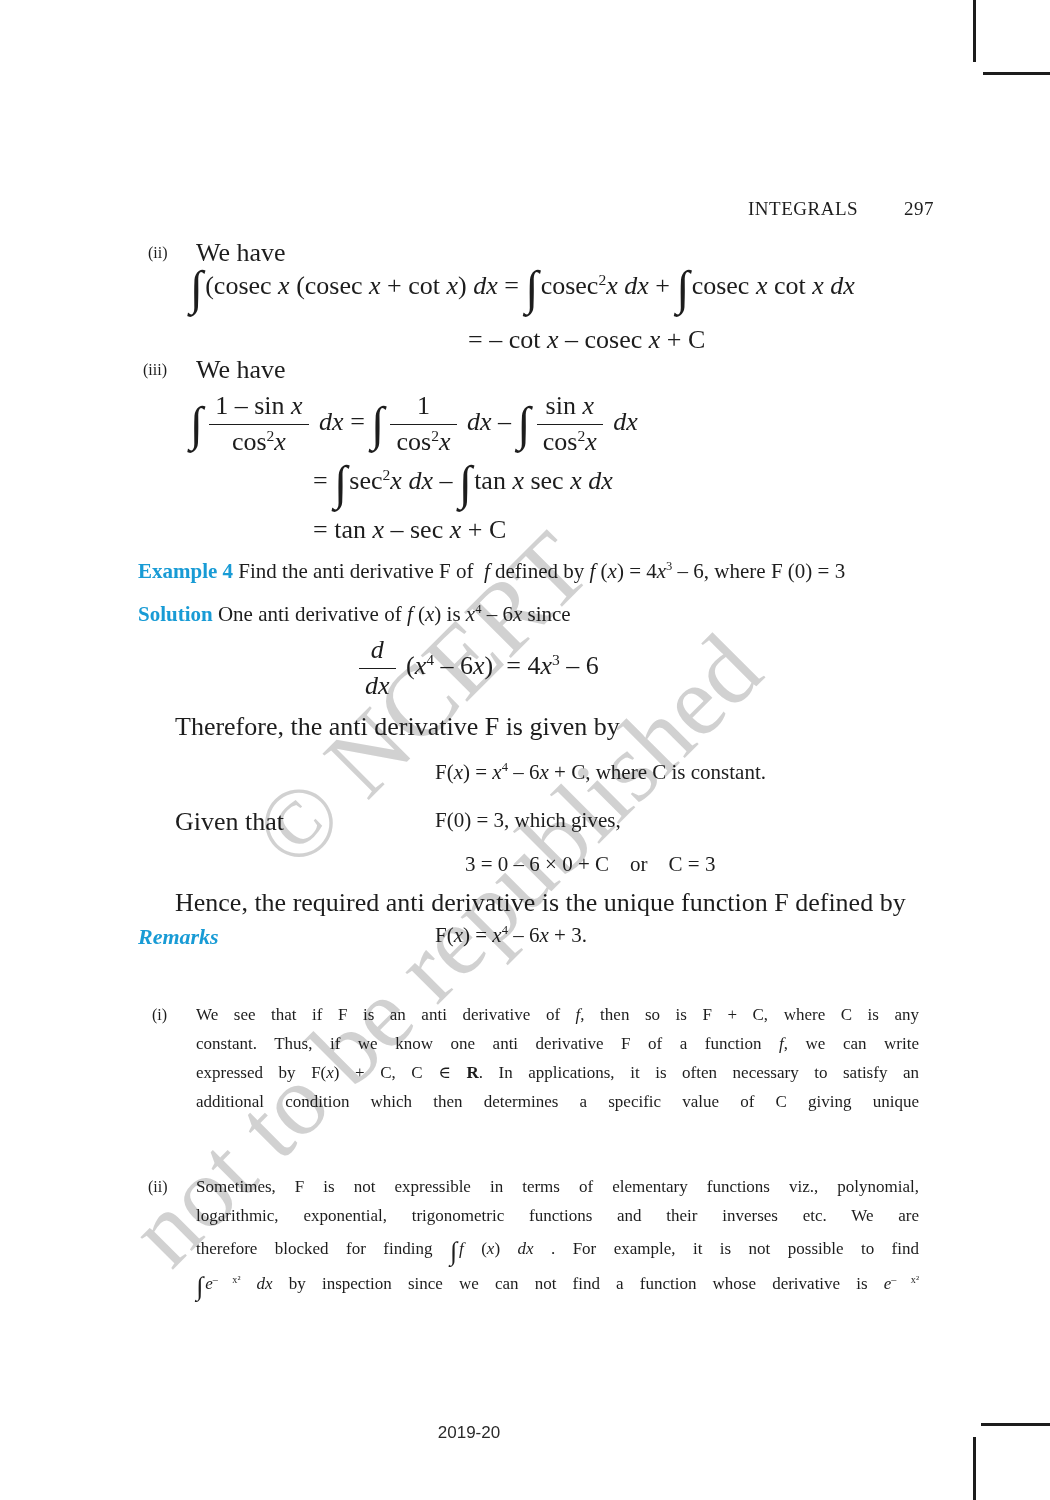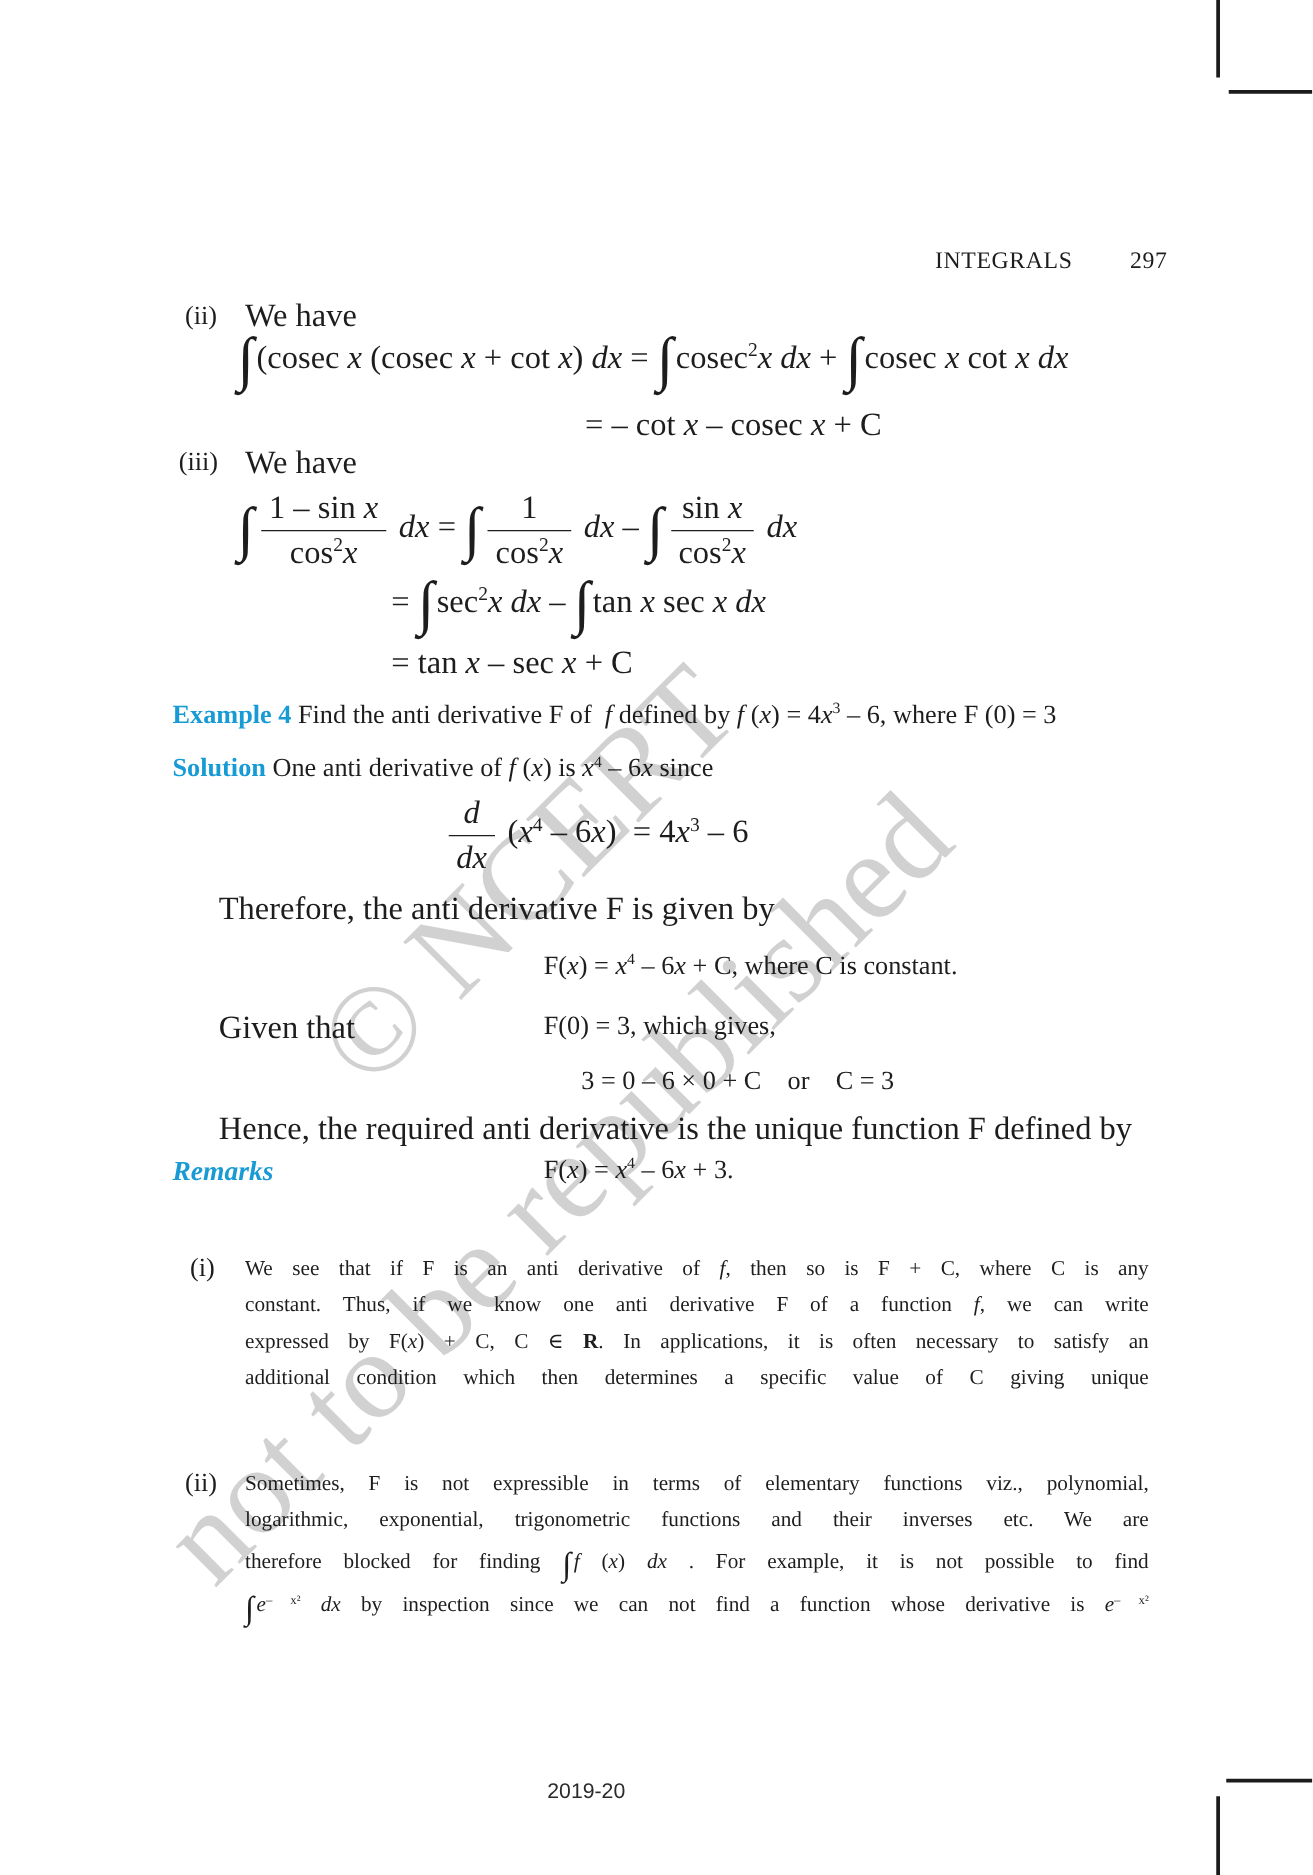--- a/index.html
+++ b/index.html
@@ -40,21 +40,21 @@
     font-size: 19px; letter-spacing: 0.5px; z-index: 1;
   }
   .footer {
     position: absolute; left: 0; top: 1423px; width: 938px;
     text-align: center; font-family: "Liberation Sans", sans-serif;
     font-size: 17px; color: #2a2a2a; z-index: 1;
   }
   
   .abs { position: absolute; z-index: 1; }
   .txt { font-size: 26px; line-height: 29px; white-space: pre; }
-  .lbl { font-size: 21px; line-height: 29px; }
+  .lbl { font-size: 16px; line-height: 29px; }
   
   .eq {
     position: absolute; z-index: 1;
     font-size: 26px; line-height: 1.25;
     white-space: pre;
   }
   .eq-small { font-size: 21px; }
   .tk-rm { font-style: normal; }
   .tk-it { font-style: italic; }
   .tk-bf { font-weight: bold; }

